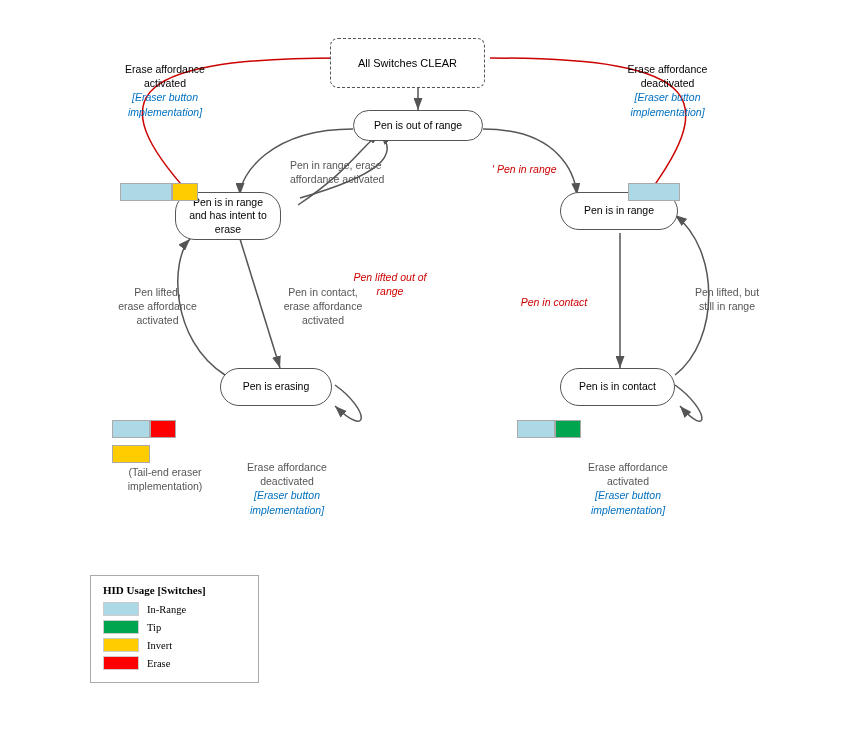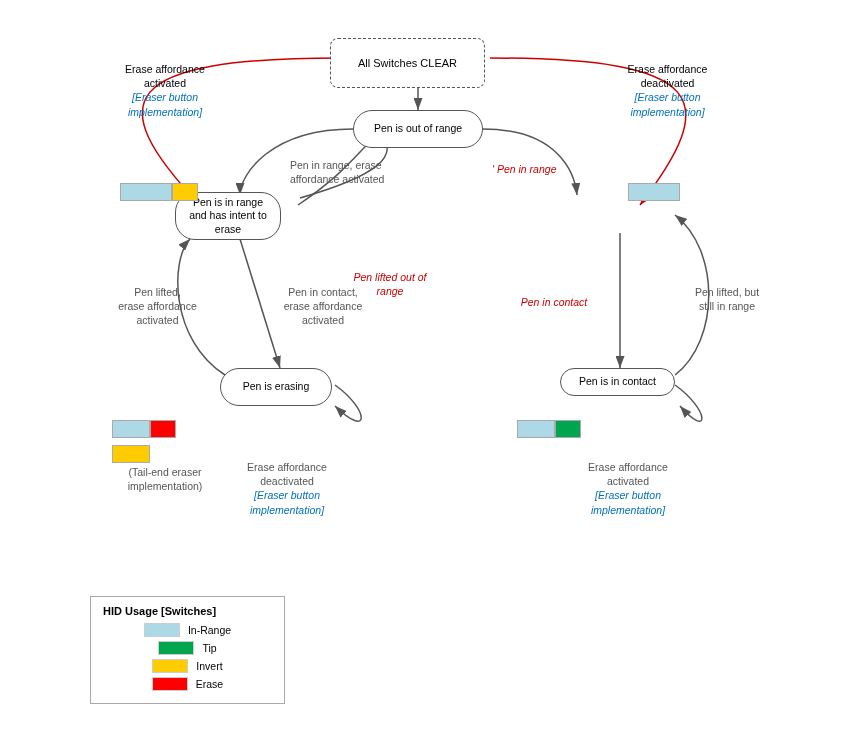--- a/index.html
+++ b/index.html
@@ -74,21 +74,20 @@
     }
     .legend-title {
       font-size: 11px;
       font-weight: bold;
       margin-bottom: 6px;
     }
     .legend-row {
       display: flex;
       align-items: center;
       margin-bottom: 4px;
-      justify-content: center;
     }
     .legend-color {
       width: 36px;
       height: 14px;
       margin-right: 8px;
       border: 0.5px solid #ccc;
     }
     .legend-text {
       font-size: 10.5px;
     }
@@ -136,34 +135,37 @@
     <path d="M 340 58 C 120 58 100 100 200 205" stroke="#cc0000" stroke-width="1.5" fill="none" marker-end="url(#arrowhead-red)"></path>
 
     <path d="M 490 58 C 710 58 720 100 640 205" stroke="#cc0000" stroke-width="1.5" fill="none" marker-end="url(#arrowhead-red)"></path>
 
   </svg>
 
   <div class="state-node dashed" style="left:330px; top:38px; width:155px; height:50px; font-size:11px; font-weight:normal;">
     <span>All Switches CLEAR</span>
   </div>
 
-  <div class="state-node" style="left:353px; top:110px; width:130px; height:38px;">
+  <div class="state-node" style="left:353px; top:110px; width:130px; height:31px;">
     <span>Pen is out of range</span>
   </div>
 
   <div class="state-node" style="left:175px; top:192px; width:106px; height:48px;">
     <span>Pen is in range and has intent to erase</span>
   </div>
 
+  <div class="state-node" style="left:560px; top:192px; width:118px; height:38px;">
+    <span>Pen is in range</span>
+  </div>
 
   <div class="state-node" style="left:220px; top:368px; width:112px; height:38px;">
     <span>Pen is erasing</span>
   </div>
 
-  <div class="state-node" style="left:560px; top:368px; width:115px; height:28px;">
+  <div class="state-node" style="left:560px; top:368px; width:115px; height:38px;">
     <span>Pen is in contact</span>
   </div>
 
   <div class="label" style="left:100px; top:62px; width:130px; text-align:center;">
     <span class="black">Erase affordance<br>activated<br></span><span style="color:#0070c0; font-style:italic;">[Eraser button<br>implementation]</span>
   </div>
 
   <div class="label" style="left:595px; top:62px; width:145px; text-align:center;">
     <span class="black">Erase affordance<br>deactivated<br></span><span style="color:#0070c0; font-style:italic;">[Eraser button<br>implementation]</span>
   </div>
@@ -224,21 +226,21 @@
 
   <div class="bar-group" style="left:517px; top:420px;">
     <div class="bar" style="width:38px; background:#add8e6; border:0.5px solid #aaa;"></div>
     <div class="bar" style="width:26px; background:#00a550; border:0.5px solid #aaa;"></div>
   </div>
 
   <div class="label" style="left:100px; top:465px; width:130px; text-align:center; color:#555;">
     <span>(Tail-end eraser<br>implementation)</span>
   </div>
 
-  <div class="legend" style="left:90px; top:596px; width:195px;">
+  <div class="legend" style="left:90px; top:575px; width:169px;font-family:Liberation Serif, serif;">
     <div class="legend-title">HID Usage [Switches]</div>
     <div class="legend-row">
       <div class="legend-color" style="background:#add8e6;"></div>
       <span class="legend-text">In-Range</span>
     </div>
     <div class="legend-row">
       <div class="legend-color" style="background:#00a550;"></div>
       <span class="legend-text">Tip</span>
     </div>
     <div class="legend-row">

